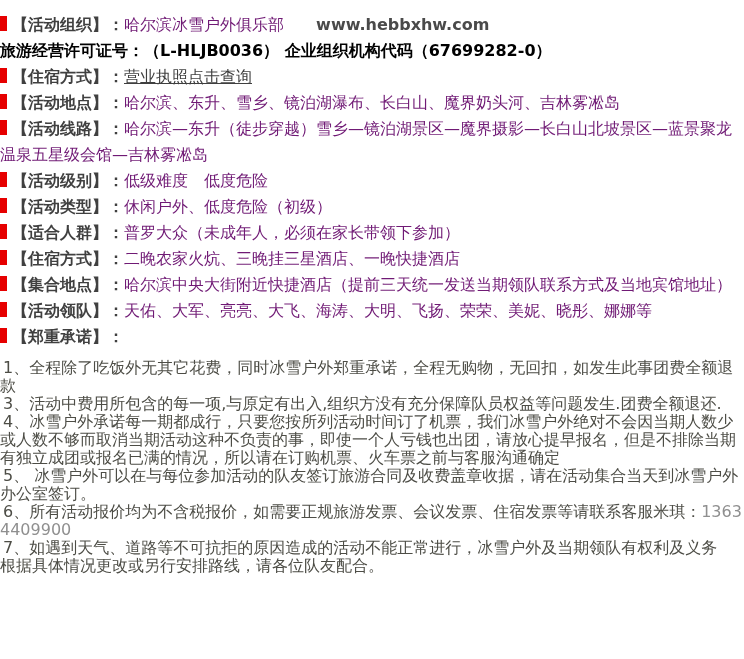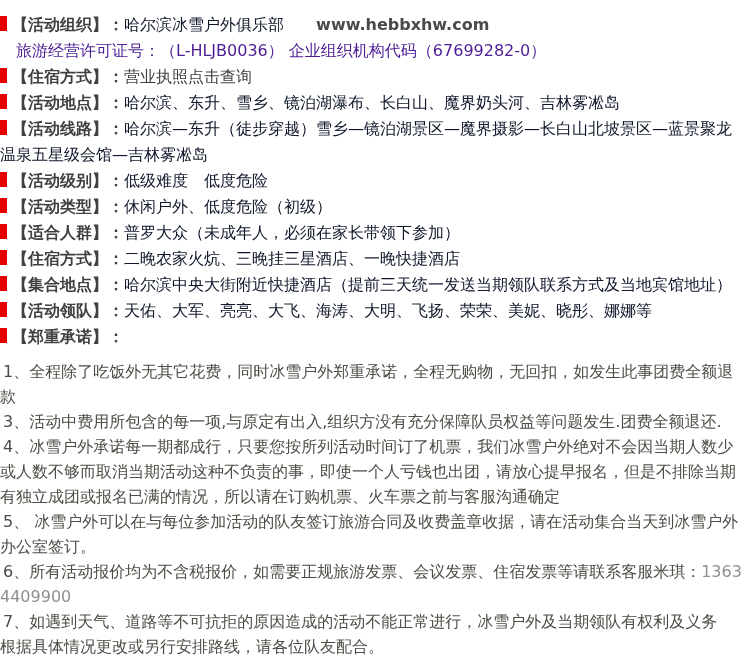--- a/index.html
+++ b/index.html
@@ -29,43 +29,44 @@
     height: 15px;
     background: #e60000;
     margin-right: 5px;
     vertical-align: -1px;
   }
   .lbl {
     color: #404040;
     font-weight: bold;
   }
   .license-line {
-    color: #4c1d95;
-    font-weight: normal;
+    color: #000000;
+    font-weight: bold;
     line-height: 26px;
-    padding-left: 16px;
+    padding-left: 0;
     word-break: break-all;
   }
   .val {
-    color: #0f172a;
+    color: #701a75;
   }
   .website {
     font-weight: bold;
     color: #4a4a4a;
     margin-left: 27px;
   }
   .license-link {
     color: #3f3f3f;
+    text-decoration: underline;
     cursor: pointer;
   }
   .promises {
     margin-top: 9px;
   }
   .promise {
-    line-height: 25px;
+    line-height: 18px;
     color: #4d4d46;
     text-indent: 3px;
     word-break: break-all;
   }
   .phone {
     color: #8f8f8f;
   }
 </style>
 </head>
 <body>

